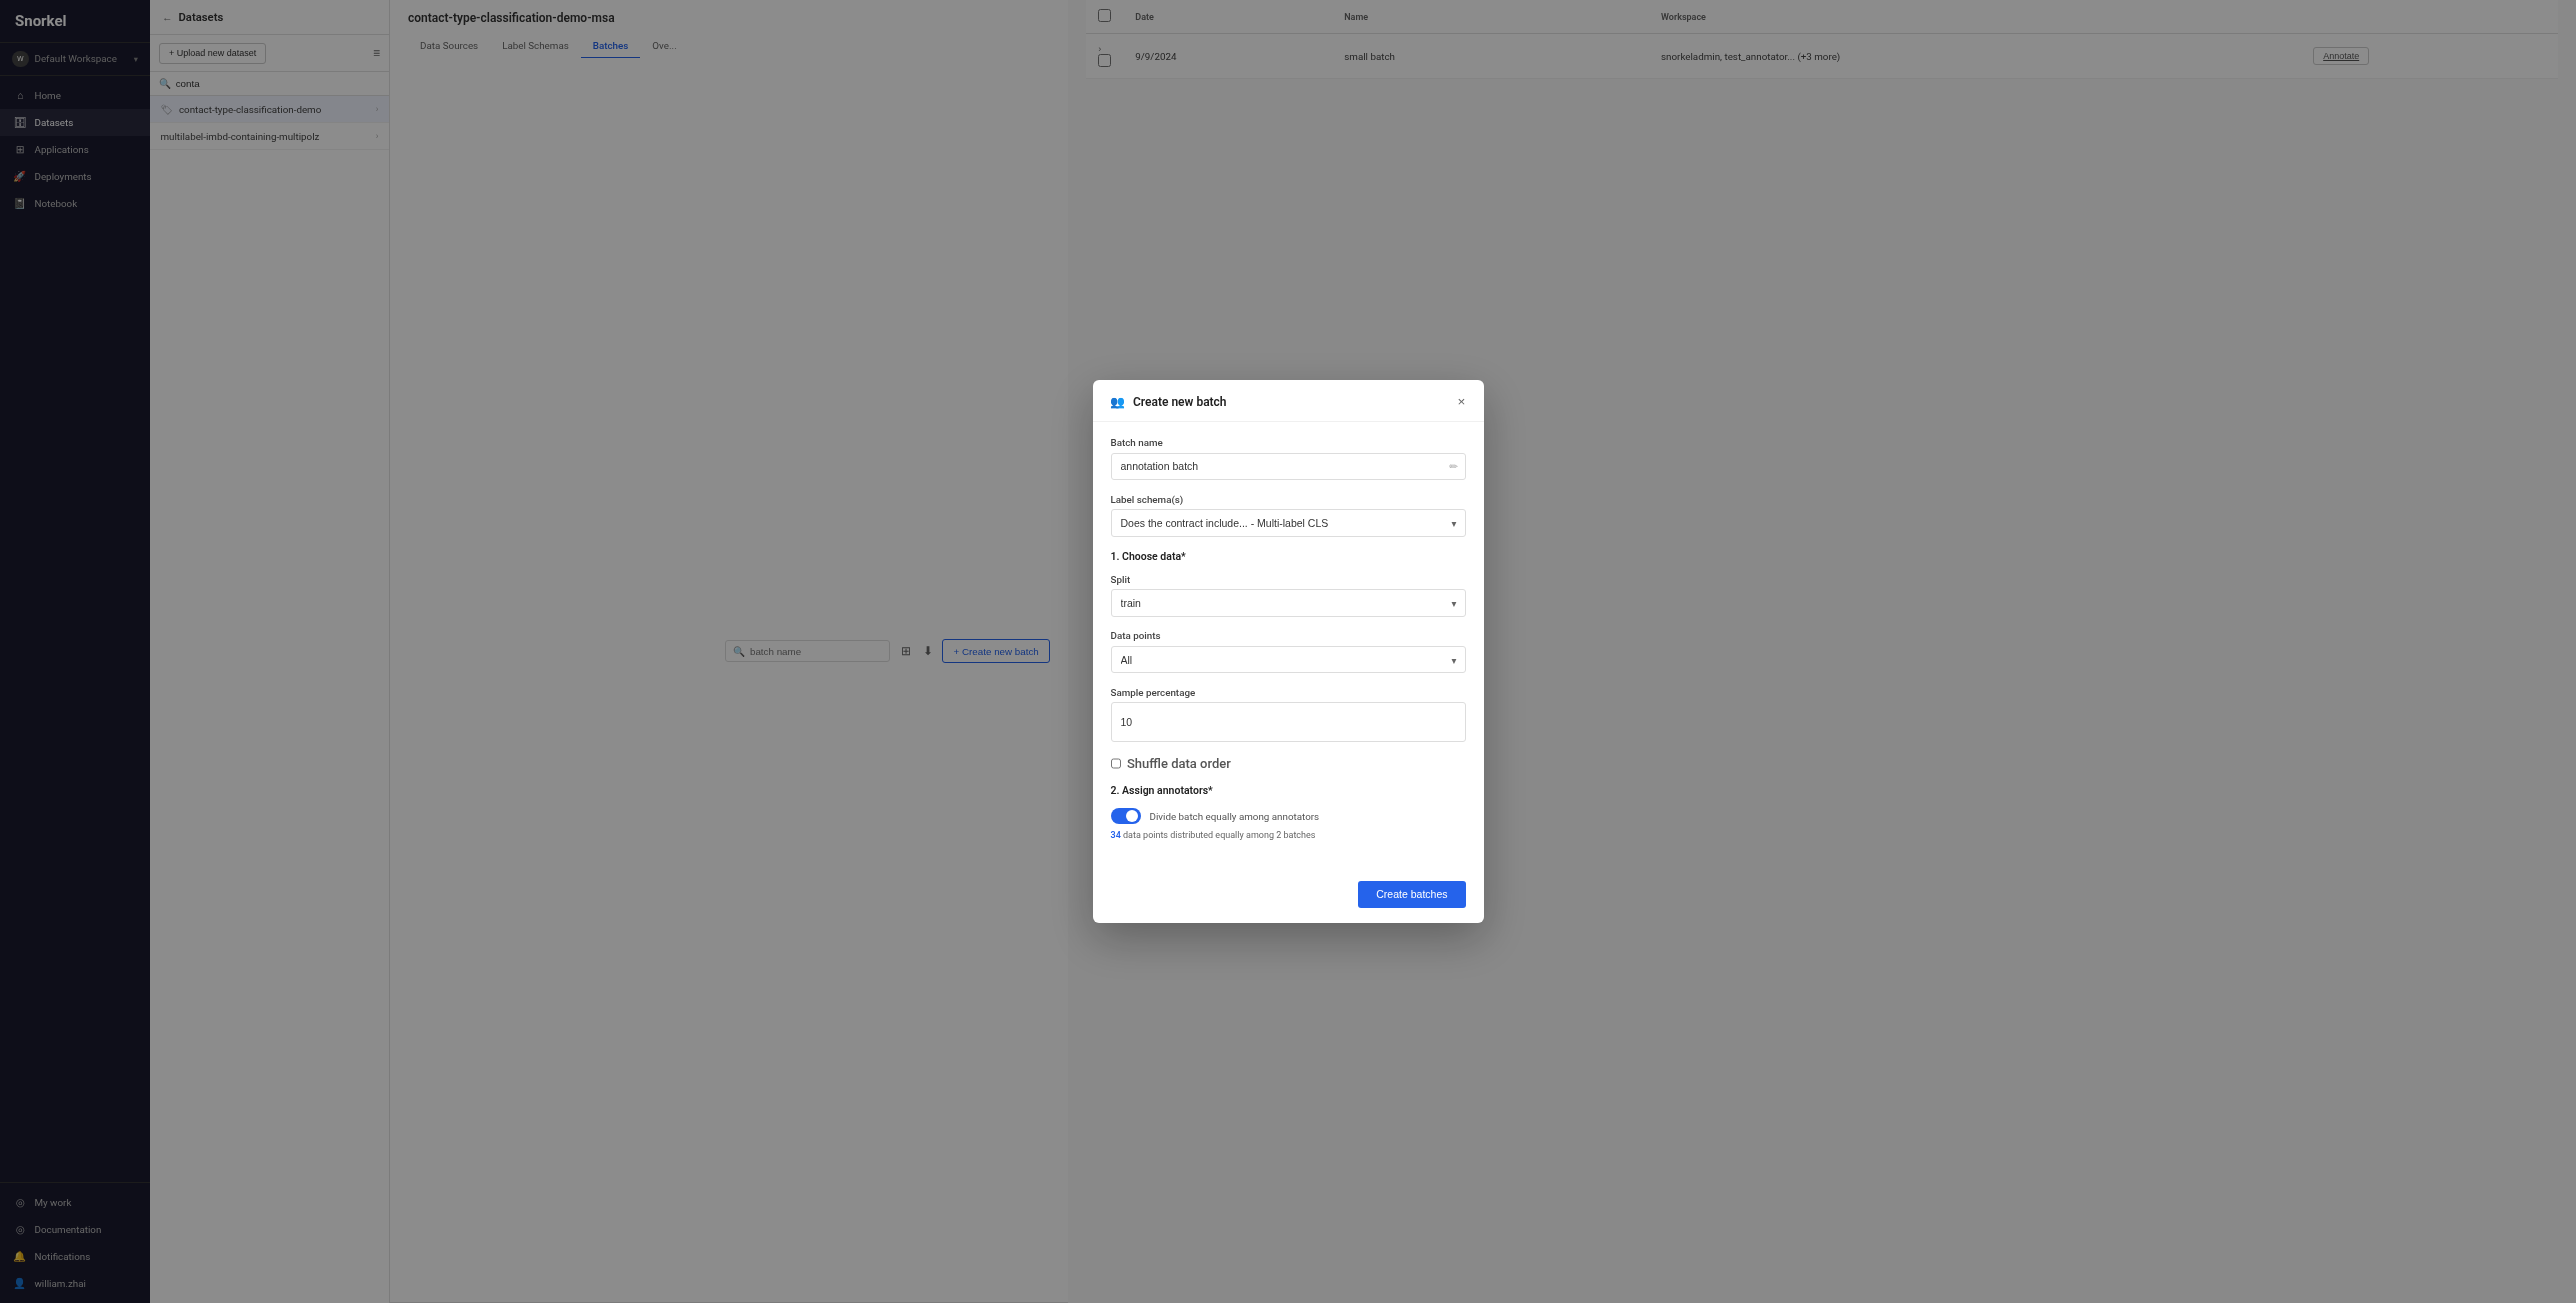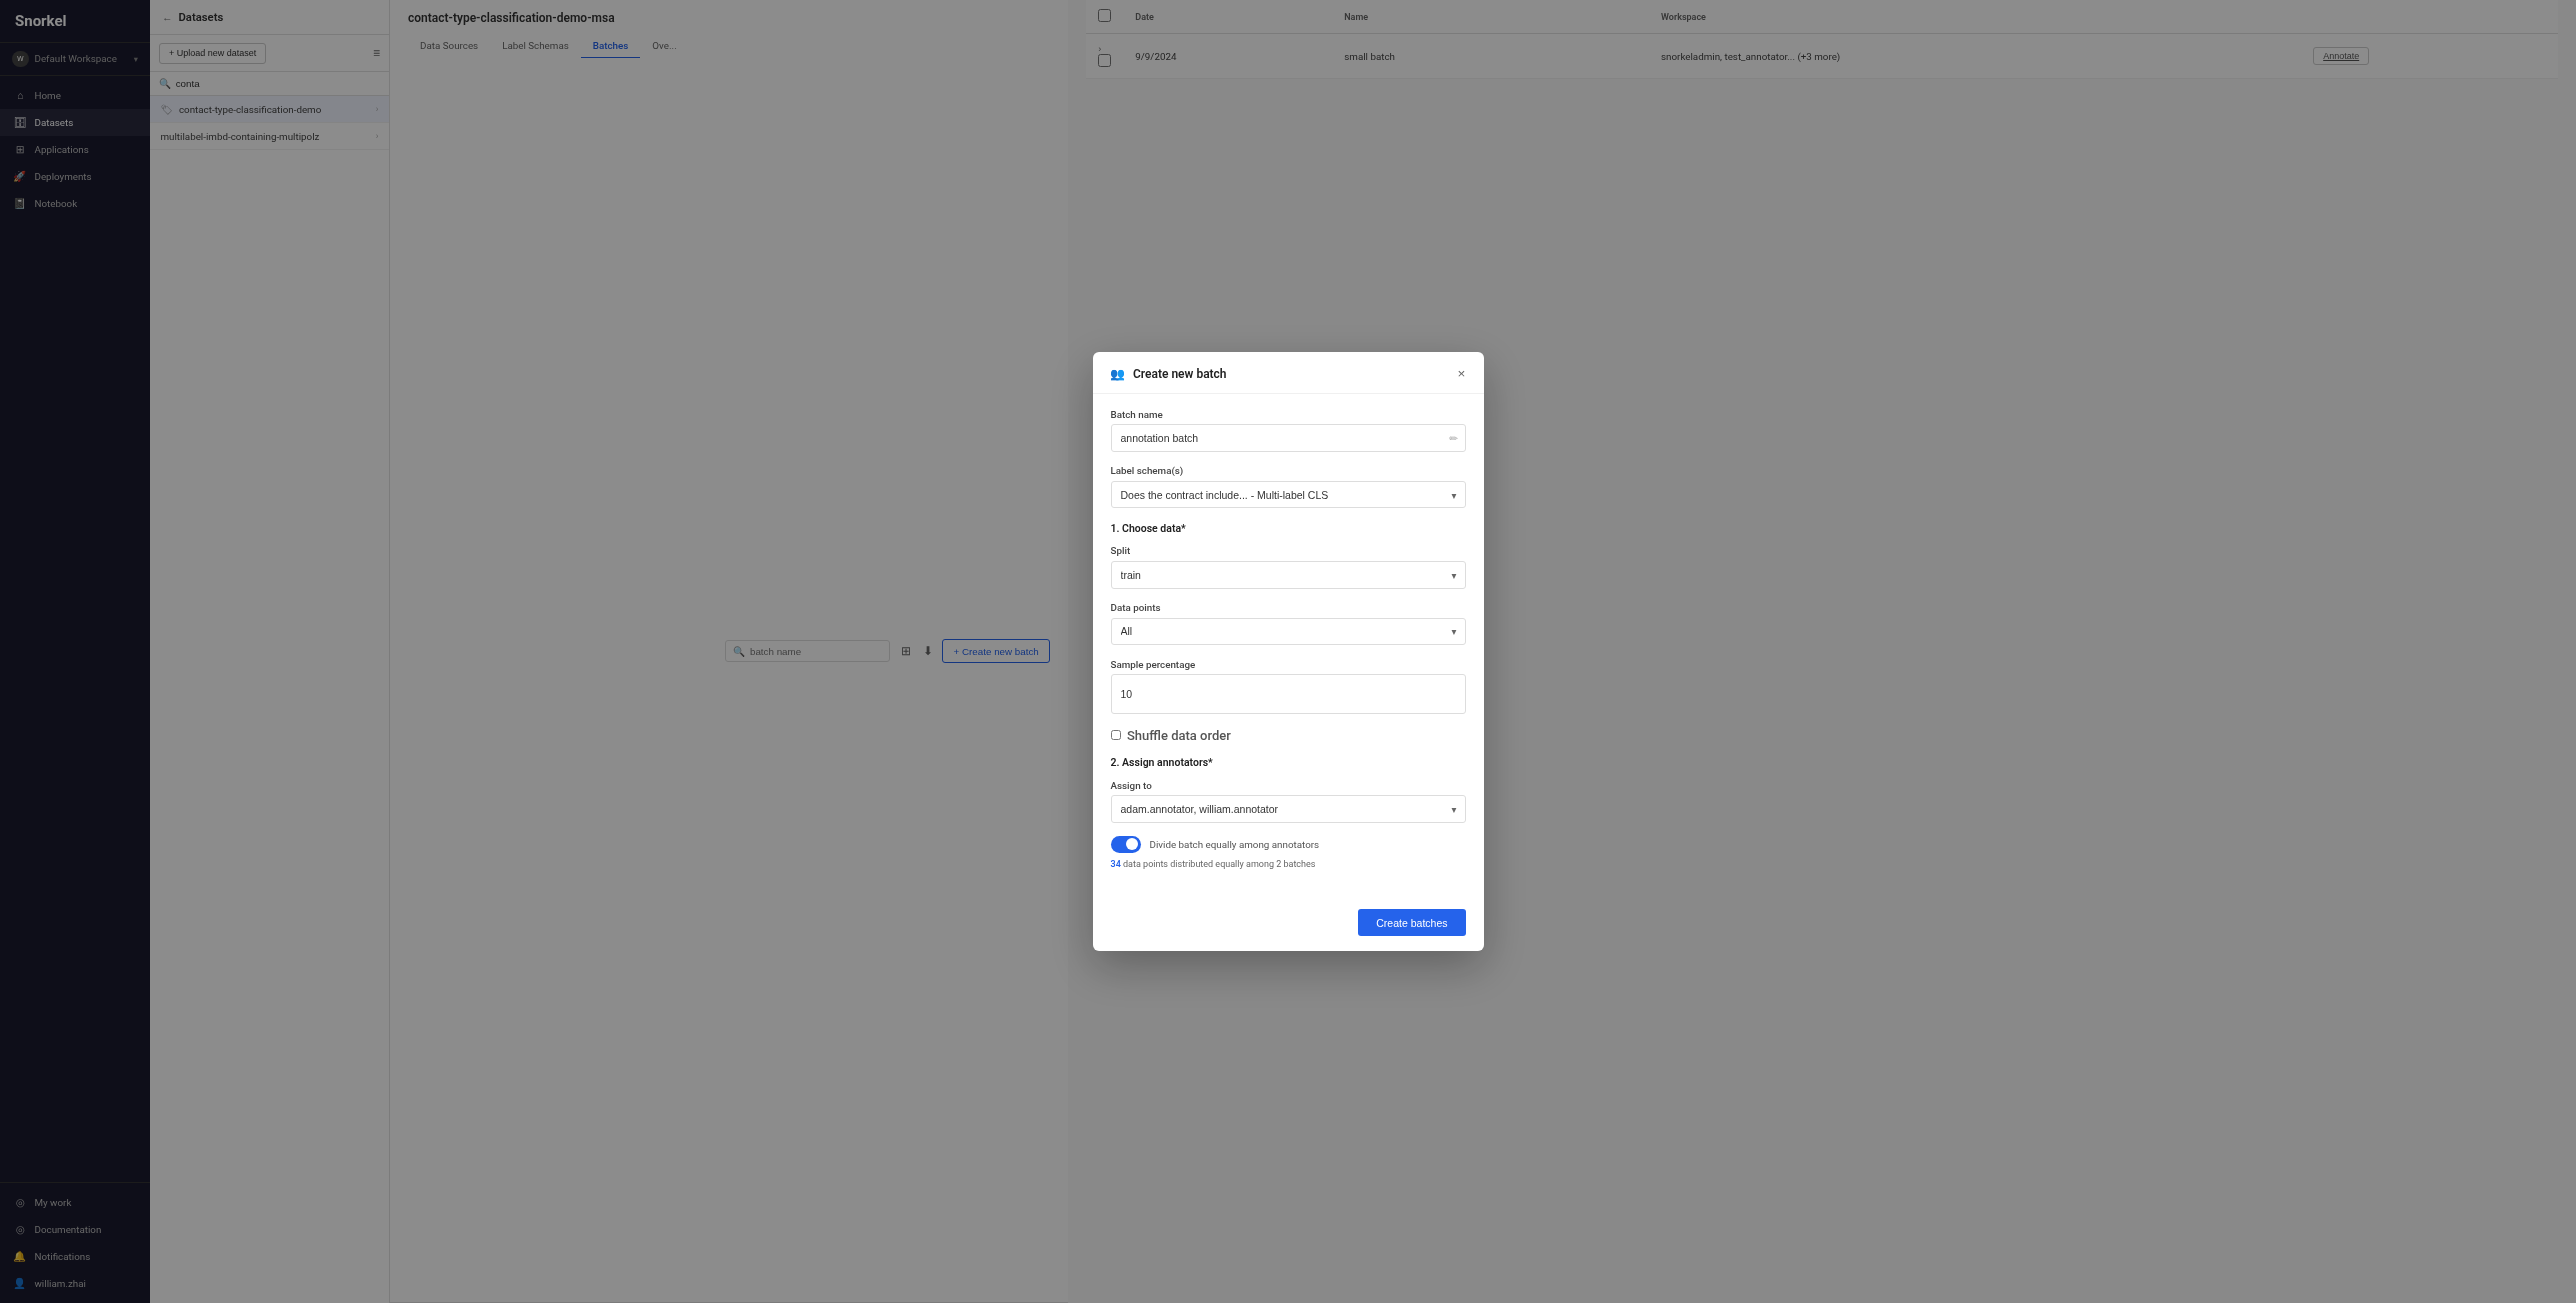--- a/index.html
+++ b/index.html
@@ -282,28 +282,20 @@
 
         <div class="checkbox-row">
           <input type="checkbox" style="">
           <label class="form-label" style="margin-bottom:0;">Shuffle data order</label>
         </div>
       </div>
 
       <div class="form-group">
         <div class="section-title">2. Assign annotators*</div>
 
-        <div class="form-group">
-          <label class="form-label">Assign to</label>
-          <div class="select-wrapper">
-            <select>
-              <option selected="">adam.annotator, william.annotator</option>
-            </select>
-          </div>
-        </div>
 
         <div class="toggle-row">
           <label class="toggle">
             <input type="checkbox" checked="" style="">
             <span class="toggle-slider"></span>
           </label>
           <span class="toggle-label">Divide batch equally among annotators</span>
         </div>
 
         <div class="info-text">

